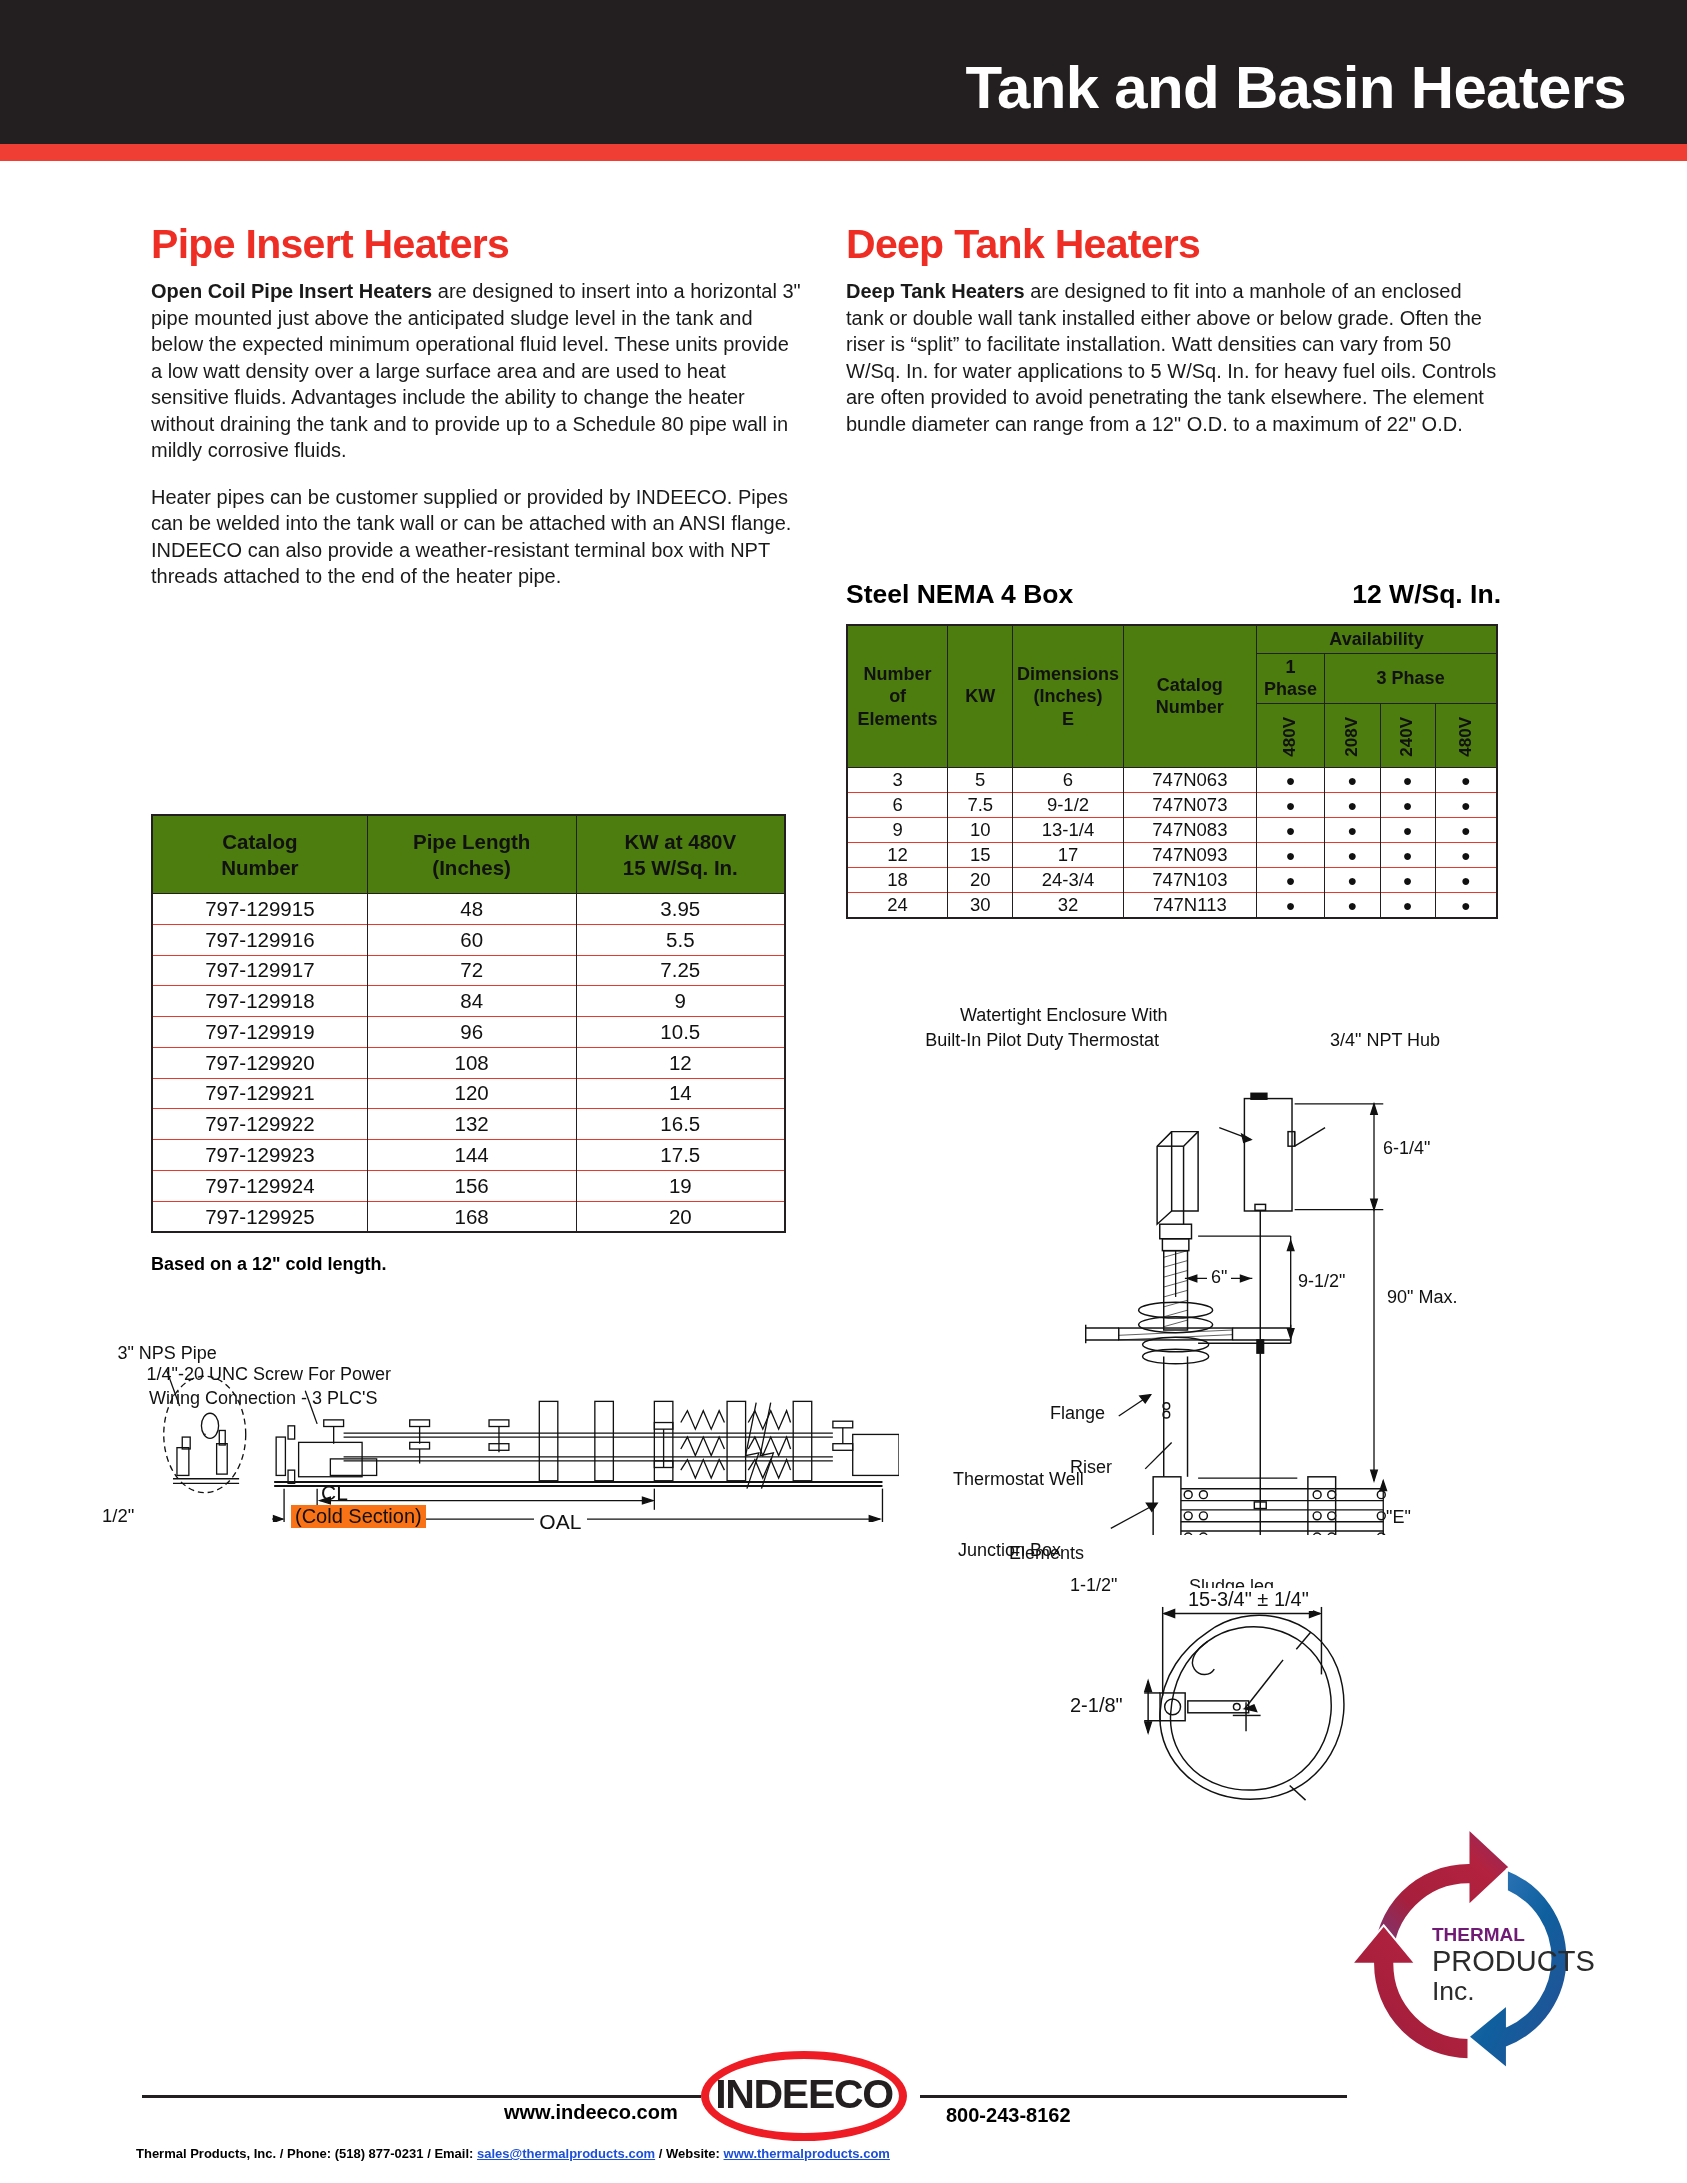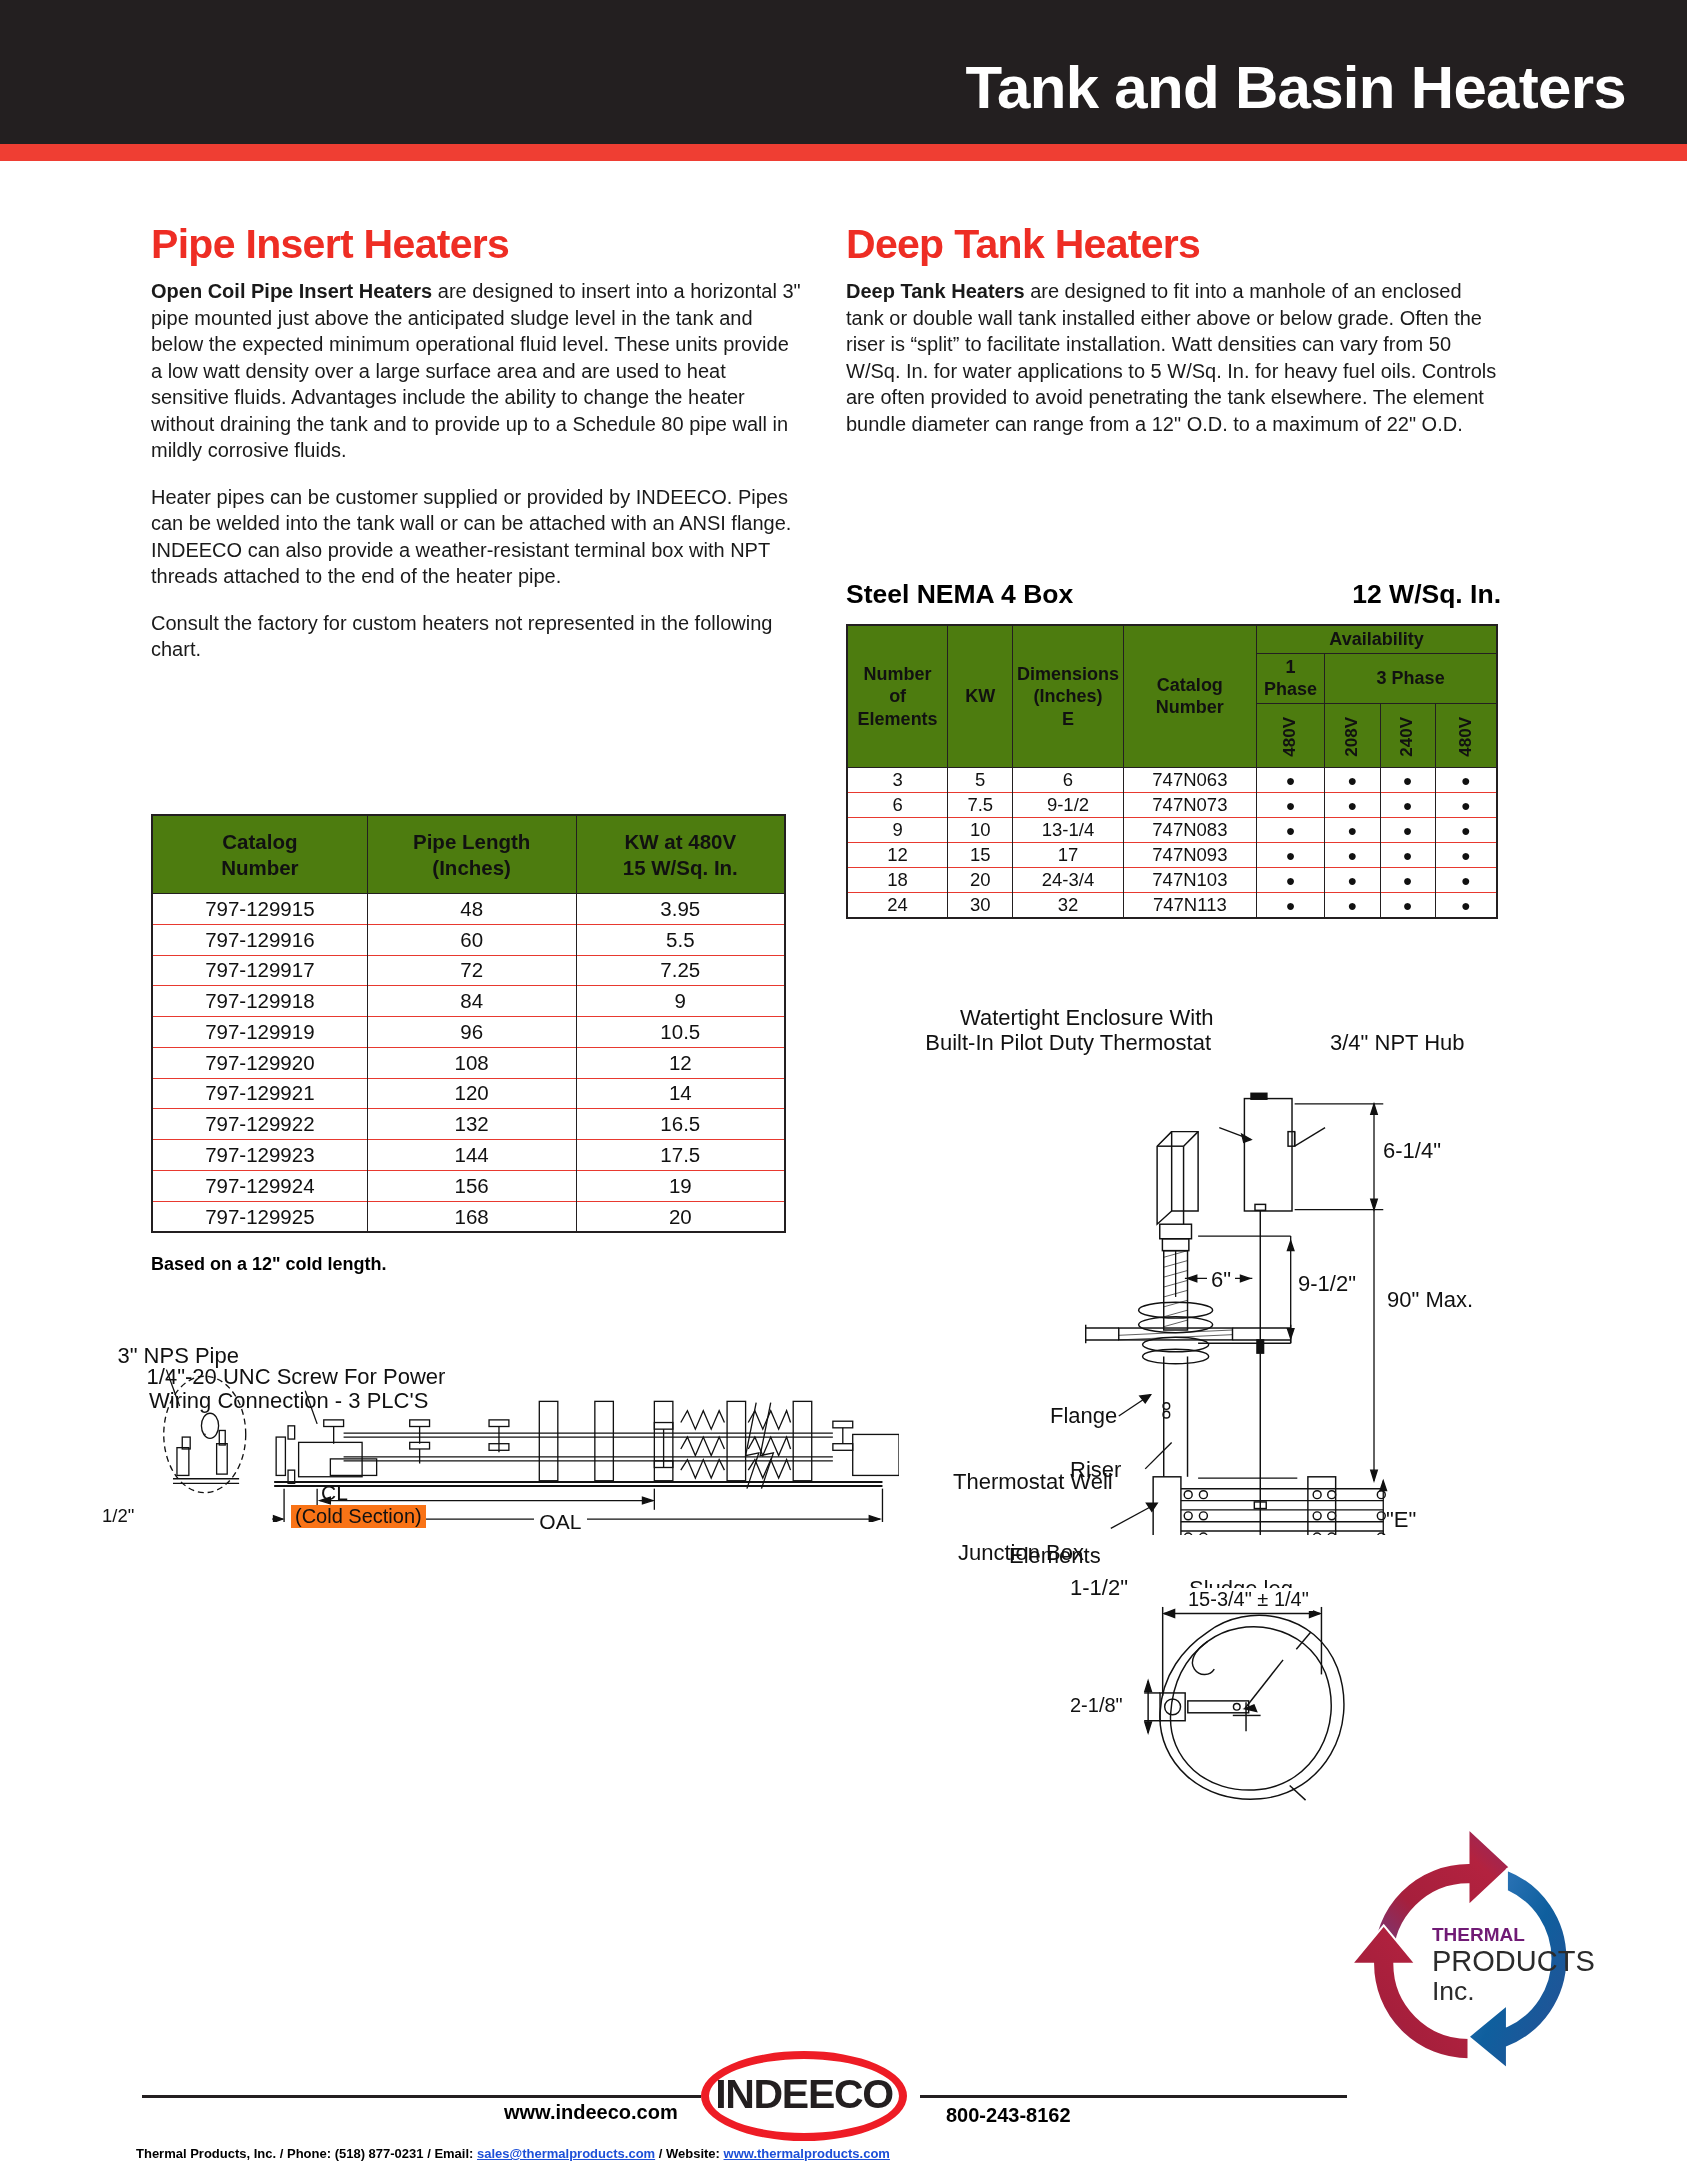--- a/index.html
+++ b/index.html
@@ -43,21 +43,21 @@
   .tbl-right thead th.vert{height:57px;vertical-align:bottom;padding-bottom:4px;}
   .tbl-right thead th.vert span{display:inline-block;writing-mode:vertical-rl;transform:rotate(180deg);
           font-size:17px;font-weight:bold;letter-spacing:0px;}
   .tbl-right tbody td{font-size:18.5px;height:24px;padding:0;border-left:1.3px solid #231f20;border-right:1.3px solid #231f20;
                      border-top:1.3px solid #e8392f;border-bottom:none;}
   .tbl-right tbody tr:first-child td{border-top:none;}
   .dot{font-size:16px;line-height:1;}
 
   
   .diagram{position:absolute;}
-  .dlabel{position:absolute;font-size:22px;color:#111;white-space:nowrap;font-family:"Liberation Sans",sans-serif;}
+  .dlabel{position:absolute;font-size:18px;color:#111;white-space:nowrap;font-family:"Liberation Sans",sans-serif;}
 
   
   .foot-rule-l{position:absolute;left:142px;top:2095px;width:559px;height:3.3px;background:#231f20;}
   .foot-rule-r{position:absolute;left:920px;top:2095px;width:427px;height:3.3px;background:#231f20;}
   .indeeco-logo{position:absolute;left:701px;top:2051px;width:218px;height:93px;}
   .indeeco-oval{position:absolute;left:0;top:0;width:206px;height:90px;border:8.6px solid #ee1c25;border-radius:50%;box-sizing:border-box;}
   .indeeco-word{position:absolute;left:0;top:20px;width:206px;text-align:center;font-size:41px;font-weight:bold;
                 color:#231f20;letter-spacing:-1.3px;font-family:"Liberation Sans",sans-serif;}
   .foot-web{position:absolute;left:504px;top:2101px;font-size:20px;font-weight:bold;}
   .foot-phone{position:absolute;left:946px;top:2104px;font-size:20px;font-weight:bold;}
@@ -74,21 +74,20 @@
 <body>
 
 <div class="hdr-bar"></div>
 <div class="hdr-title">Tank and Basin Heaters</div>
 <div class="hdr-stripe"></div>
 
 <div class="col-left">
   <h2 class="sec">Pipe Insert Heaters</h2>
   <p class="body"><b>Open Coil Pipe Insert Heaters</b><span> are designed to insert into a horizontal 3" pipe mounted just above the anticipated sludge level in the tank and below the expected minimum operational fluid level.  These units provide a low watt density over a large surface area and are used to heat sensitive fluids.  Advantages include the ability to change the heater without draining the tank and to provide up to a Schedule 80 pipe wall in mildly corrosive fluids.</span></p>
   <p class="body">Heater pipes can be customer supplied or provided by INDEECO.  Pipes can be welded into the tank wall or can be attached with an ANSI flange.  INDEECO can also provide a weather-resistant terminal box with NPT threads attached to the end of the heater pipe.</p>
-  <p class="body">Consult the factory for custom heaters not represented in the following chart.</p>
 </div>
 
 <div class="col-right">
   <h2 class="sec">Deep Tank Heaters</h2>
   <p class="body"><b>Deep Tank Heaters</b><span> are designed to fit into a manhole of an enclosed tank or double wall tank installed either above or below grade.  Often the riser is “split” to facilitate installation.  Watt densities can vary from 50 W/Sq. In. for water applications to 5 W/Sq. In. for heavy fuel oils.  Controls are often provided to avoid penetrating the tank elsewhere.  The element bundle diameter can range from a 12" O.D. to a maximum of 22" O.D.</span></p>
 </div>
 
 <div class="tbl-left">
   <table class="grid">
     <colgroup>

